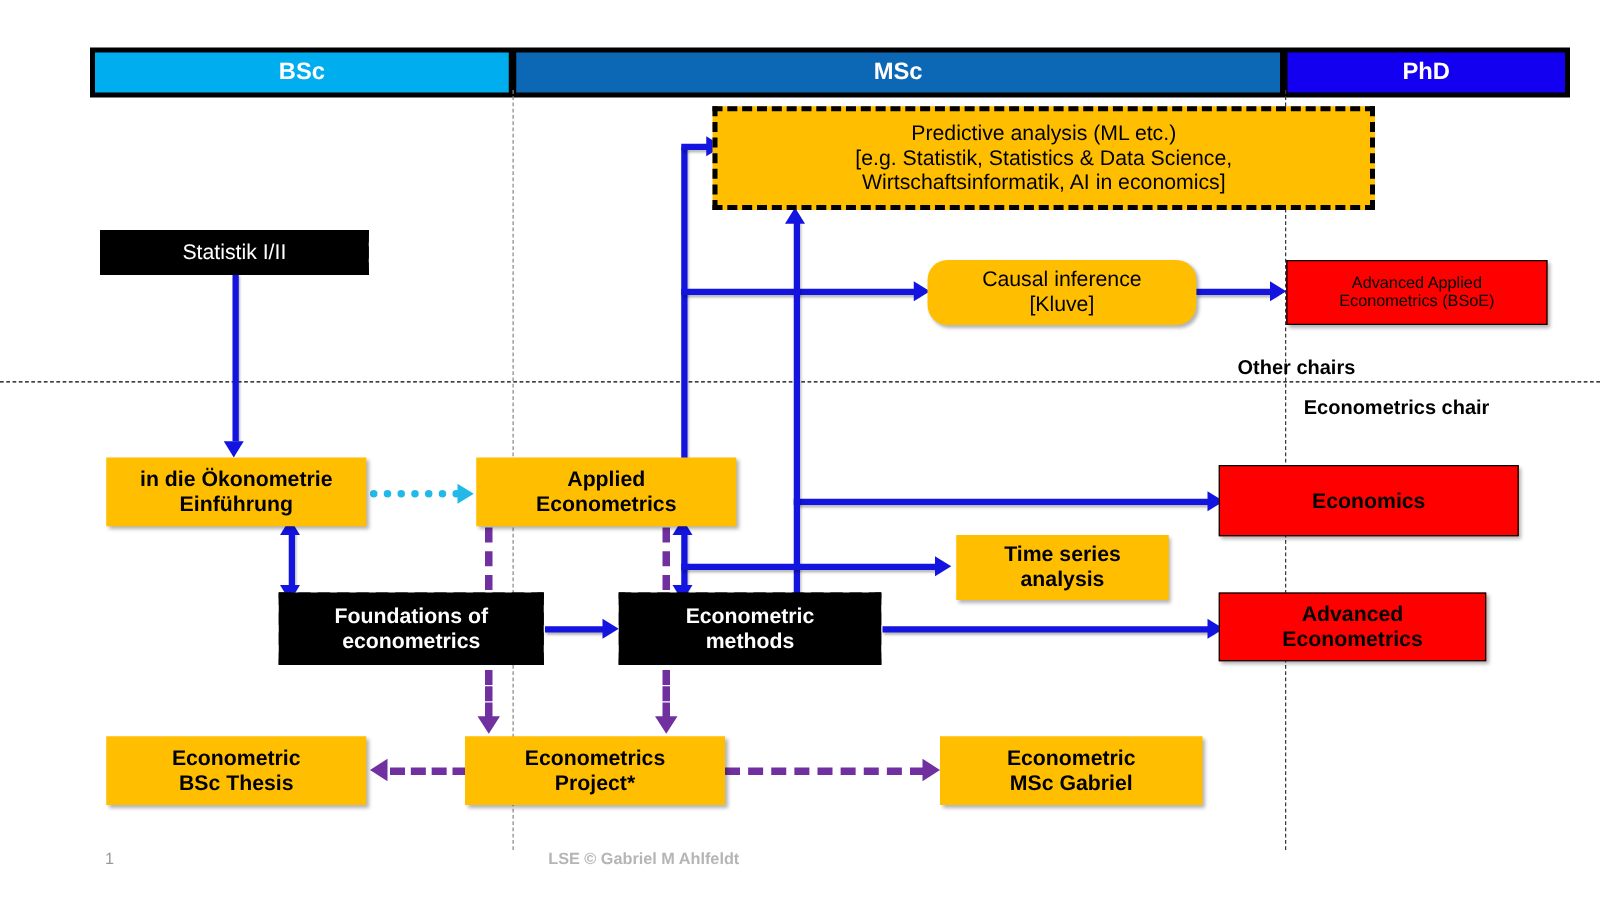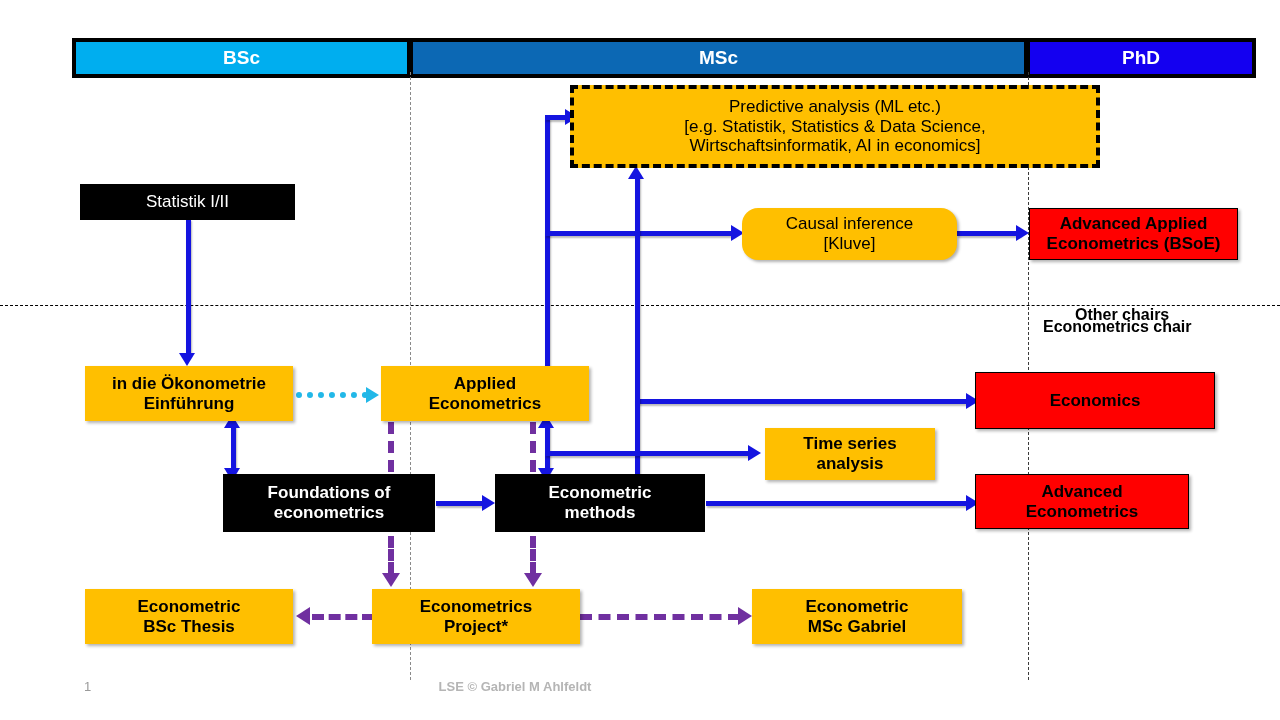--- a/index.html
+++ b/index.html
@@ -18,21 +18,21 @@
   .band-frame{position:absolute;background:#000;}
 
   .b-orange{background:#FFBF00;color:#000;font-weight:bold;font-size:17px;
             box-shadow:2px 2px 3px rgba(0,0,0,.30);}
   .b-orange-plain{background:#FFBF00;color:#000;font-weight:normal;font-size:17px;
             box-shadow:2px 2px 3px rgba(0,0,0,.30);border-radius:16px;}
   .b-orange-dash{background:#FFBF00;color:#000;font-weight:normal;font-size:17px;
             border:4px dashed #000;}
   .b-red{background:#FF0000;color:#000;font-weight:bold;font-size:17px;border:1px solid #000;
             box-shadow:2px 2px 3px rgba(0,0,0,.30);}
-  .b-red-plain{background:#FF0000;color:#000;font-weight:bold;font-size:17px;border:1px solid #000;
+  .b-red-plain{background:#FF0000;color:#000;font-weight:normal;font-size:13px;border:1px solid #000;
             box-shadow:2px 2px 3px rgba(0,0,0,.30);}
   .b-black{background:#000;color:#fff;font-weight:bold;font-size:17px;border:5px dashed #000;}
   .b-black-plain{background:#000;color:#fff;font-weight:normal;font-size:17px;border:5px dashed #000;justify-content:flex-end;}
 
   .plainlabel{position:absolute;font-weight:bold;font-size:16px;color:#000;white-space:nowrap;}
 
   
   .vdash{position:absolute;width:0;border-left:1.6px dashed #3b3b3b;}
   .vdash-grey{position:absolute;width:0;border-left:1.6px dashed #8a8a8a;}
   .hdash{position:absolute;height:0;border-top:1.6px dashed #000;}
@@ -78,21 +78,21 @@
     <span>MSc</span>
   </div>
   <div class="box band band-phd" style="left:1030px;top:42px;width:222px;height:32px;">
     <span>PhD</span>
   </div>
 
   <div class="vdash-grey" style="left:410px;top:72px;height:608px;"></div>
   <div class="vdash" style="left:1028px;top:72px;height:608px;"></div>
   <div class="hdash" style="left:0px;top:305px;width:1280px;"></div>
 
-  <div class="plainlabel" style="left:1075px;top:286px;margin-top:20px;">
+  <div class="plainlabel" style="left:990px;top:286px;">
     <span>Other chairs</span>
   </div>
   <div class="plainlabel" style="left:1043px;top:318px;">
     <span>Econometrics chair</span>
   </div>
 
   <div class="ln lnv ln-shadow" style="left:186px;top:219px;height:134px;"></div>
   <div class="arrow ar-down" style="left:179px;top:353px;"></div>
 
   <div class="ln lnv ln-shadow" style="left:231px;top:424px;height:48px;"></div>

